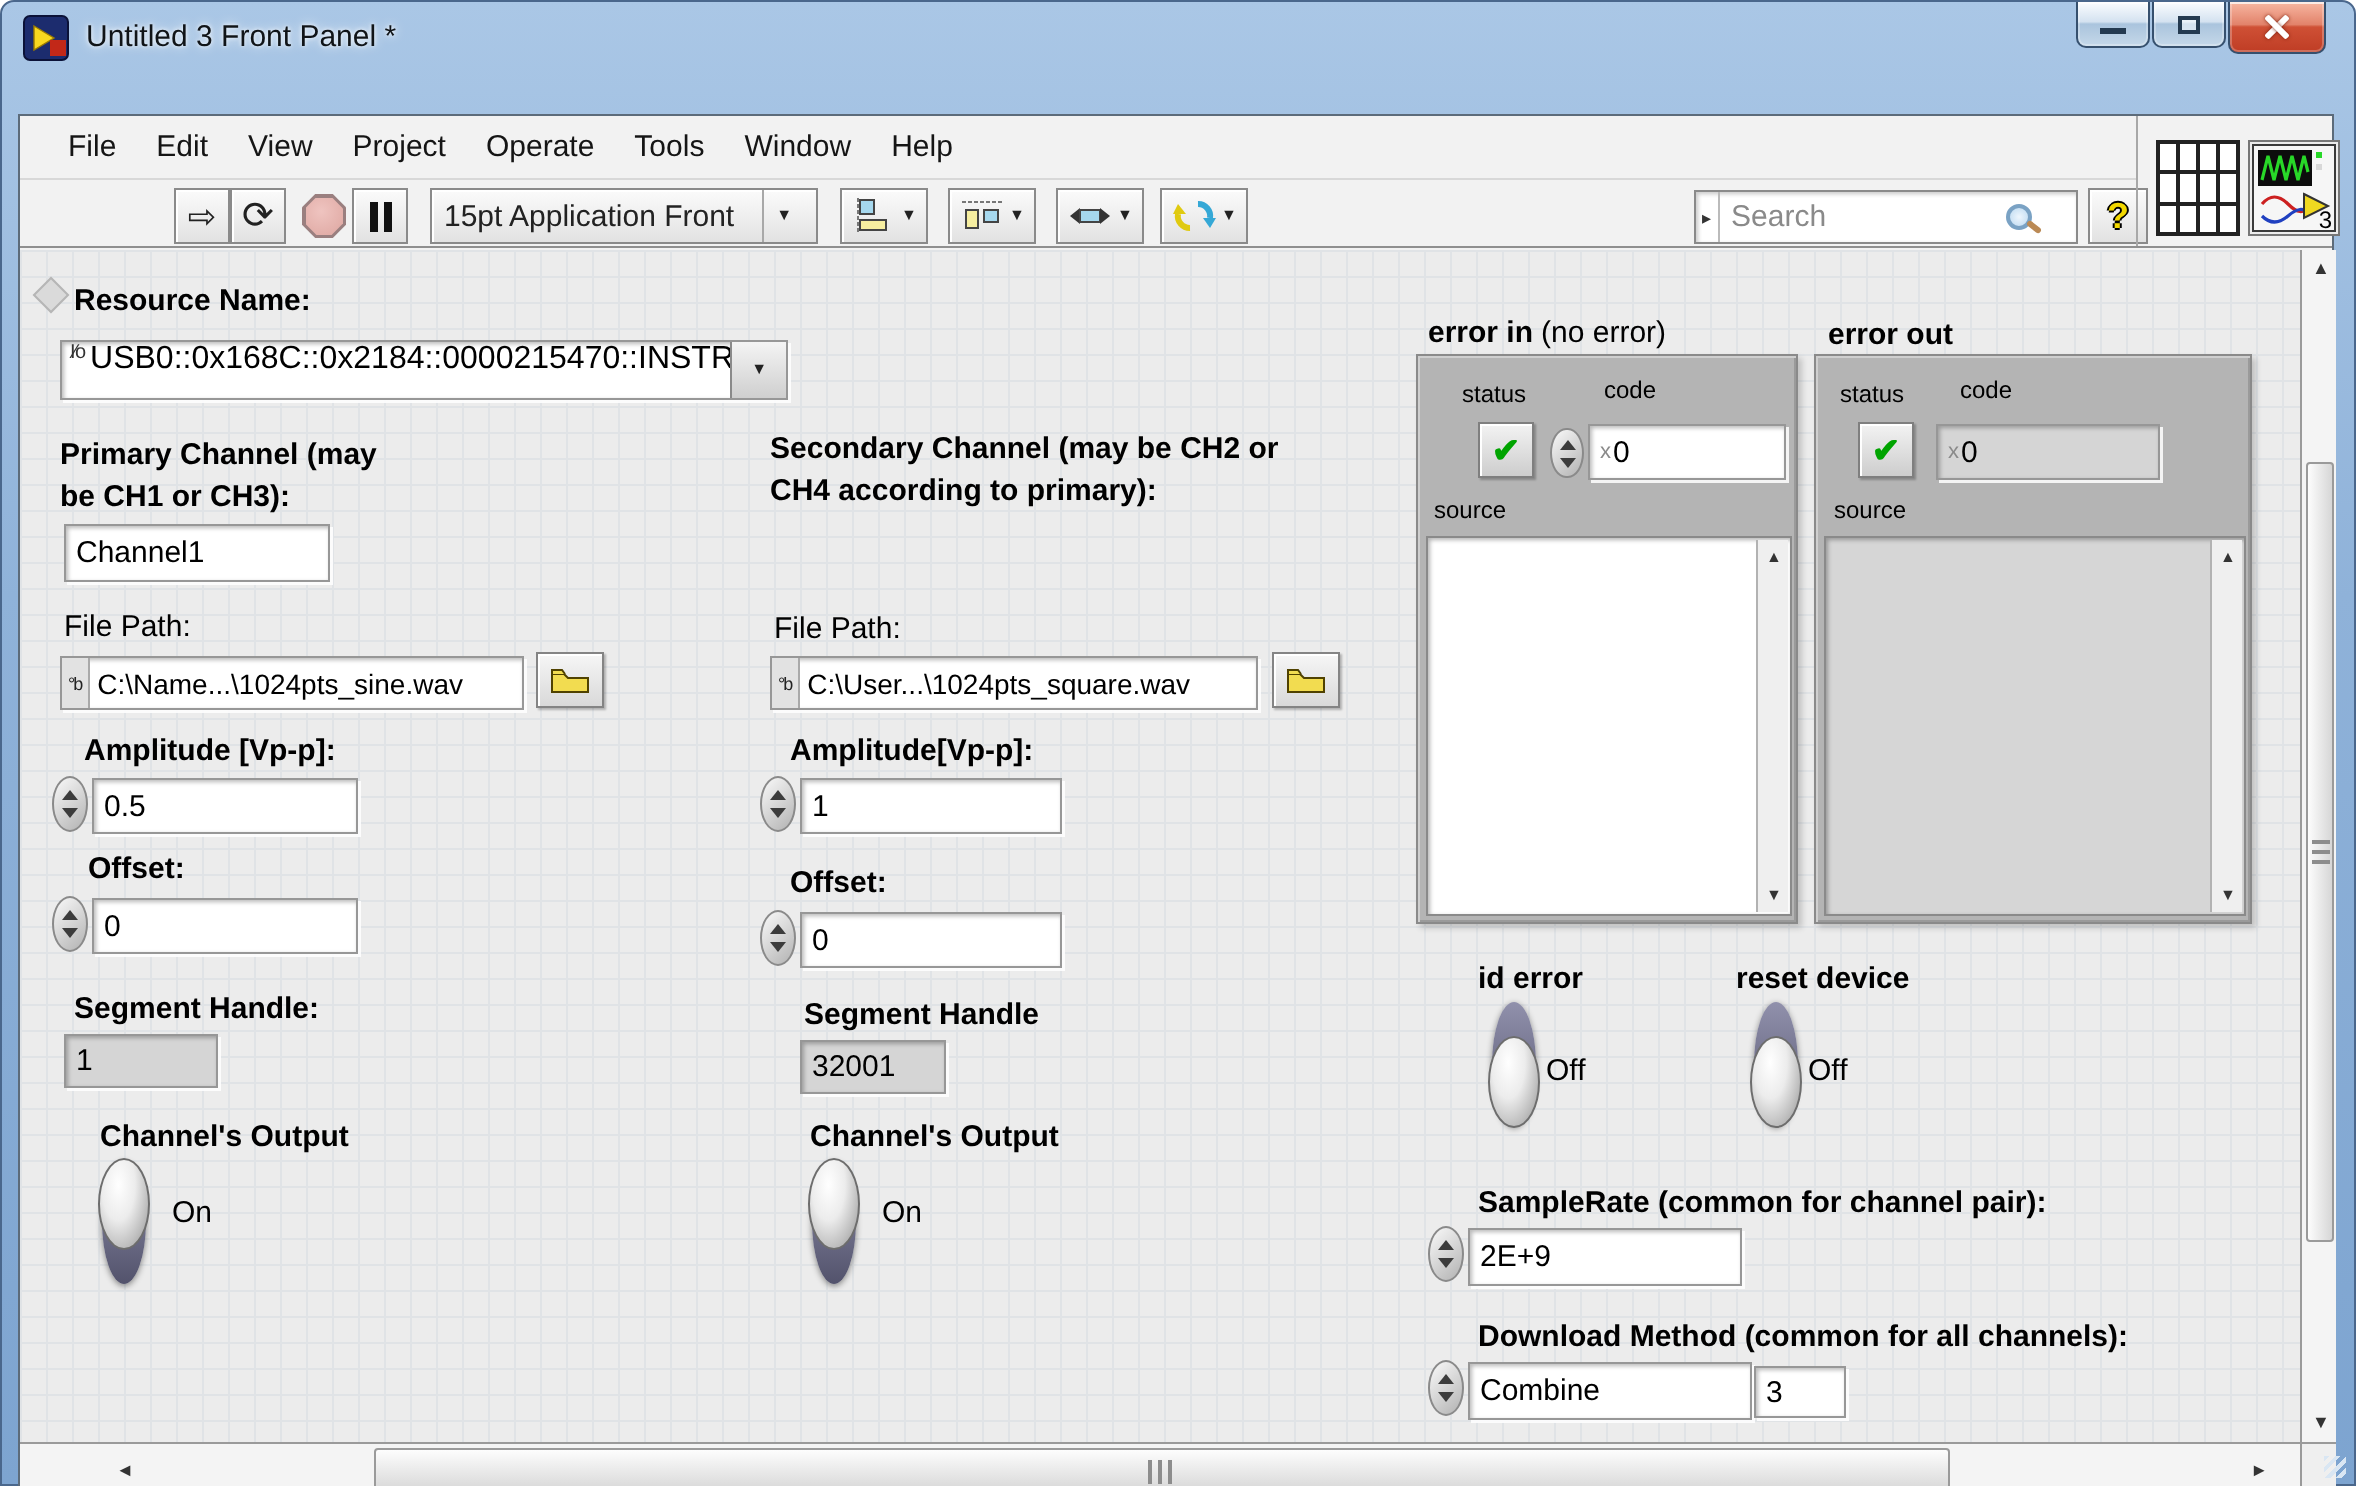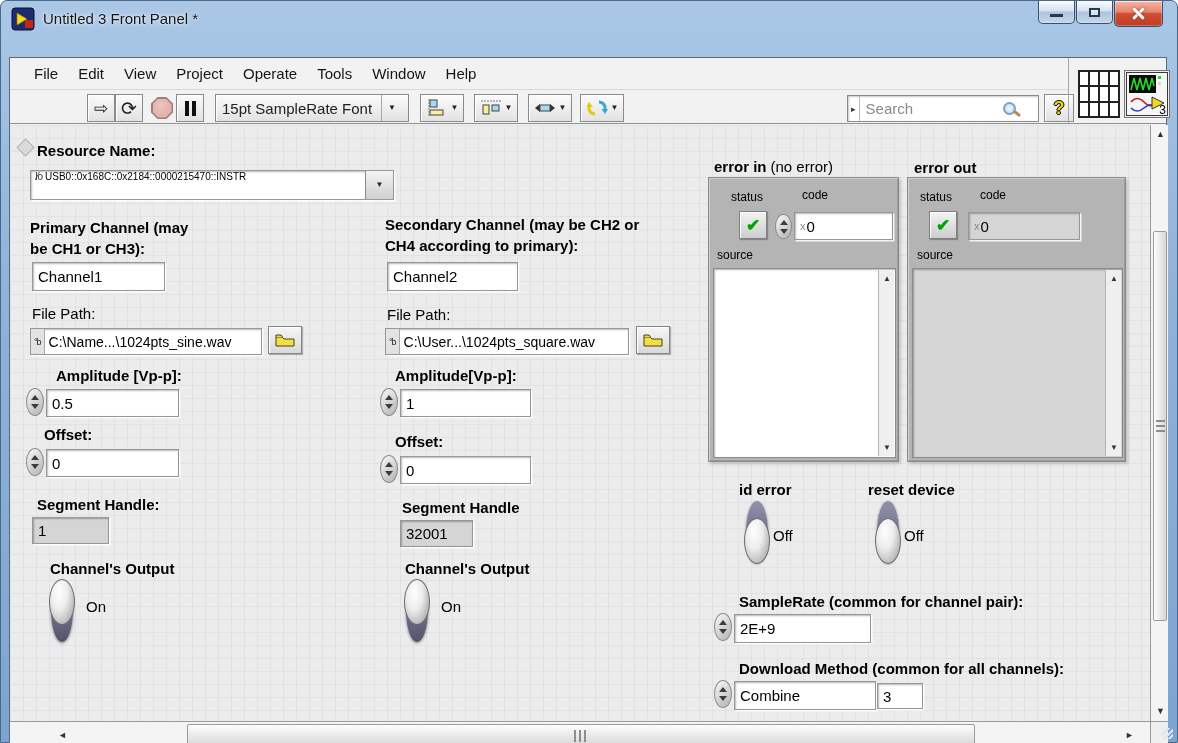--- a/index.html
+++ b/index.html
@@ -53,21 +53,21 @@
   .lbl.reg { font-weight:normal; }
   .field { position:absolute; background:#fff; border:1px solid #979797; box-shadow:inset 1px 1px 2px rgba(0,0,0,.28), 1.5px 1.5px 0 rgba(255,255,255,.85); font-size:15px; color:#000; display:flex; align-items:center; padding:0 5px; white-space:nowrap; overflow:hidden; }
   .field.gray { background:#d5d5d5; }
   .btn3d { position:absolute; background:linear-gradient(180deg,#f6f6f6,#d9d9d9); border:1px solid #848484; box-shadow:inset 1px 1px 0 #fff, 1px 1px 1px rgba(0,0,0,.25); display:flex; align-items:center; justify-content:center; }
   .spinner { position:absolute; width:18px; height:28px; border-radius:9px/14px; background:linear-gradient(135deg,#fafafa,#b2b2b2); border:1px solid #8a8a8a; display:flex; flex-direction:column; align-items:center; justify-content:center; gap:4px; }
   .spinner.sm { width:17px; height:25px; }
   .spinner .up { width:0; height:0; border-left:4px solid transparent; border-right:4px solid transparent; border-bottom:5px solid #3c3c3c; }
   .spinner .dn { width:0; height:0; border-left:4px solid transparent; border-right:4px solid transparent; border-top:5px solid #3c3c3c; }
   .resource-ctrl { position:absolute; left:20px; top:45px; width:364px; height:30px; display:flex; align-items:flex-start; background:#fff; border:1px solid #979797; box-shadow:inset 1px 1px 2px rgba(0,0,0,.28), 1.5px 1.5px 0 rgba(255,255,255,.85); }
   .io-glyph { font-size:10px; color:#333; padding:0 3px 0 4px; letter-spacing:-1px; }
-  .res-text { font-size:10px; color:#000; white-space:nowrap; overflow:hidden; }
+  .res-text { font-size:16px; color:#000; white-space:nowrap; overflow:hidden; }
   .res-btn { margin-left:auto; width:28px; align-self:stretch; background:linear-gradient(180deg,#f4f4f4,#cfcfcf); border-left:1px solid #8a8a8a; display:flex; align-items:center; justify-content:center; }
   .path-ctrl { position:absolute; height:27px; background:#fff; border:1px solid #979797; box-shadow:inset 1px 1px 2px rgba(0,0,0,.28), 1.5px 1.5px 0 rgba(255,255,255,.85); display:flex; align-items:center; overflow:hidden; }
   .path-glyph { font-size:9px; color:#222; background:#e2e2e2; border-right:1px solid #a9a9a9; align-self:stretch; display:flex; align-items:center; padding:0 3px; letter-spacing:-1px; }
   .path-text { font-size:14px; padding-left:4px; white-space:nowrap; }
   .toggle { position:absolute; width:28px; height:66px; }
   .t-base { position:absolute; left:3px; top:2px; width:22px; height:62px; border-radius:11px/31px; background:linear-gradient(180deg,#9191ac 0%,#53536c 100%); box-shadow:0 1px 3px rgba(0,0,0,.45); }
   .t-knob { position:absolute; left:1px; width:26px; height:46px; border-radius:13px/23px; background:radial-gradient(ellipse at 38% 28%, #ffffff 0%, #ececec 40%, #bdbdbd 72%, #8f8f8f 100%); border:1px solid #6d6d6d; }
   .toggle.on .t-knob { top:1px; } .toggle.off .t-knob { bottom:1px; }
   .cluster { position:absolute; background:#b4b4b4; border:1px solid #8a8a8a; box-shadow:inset 1px 1px 0 #cfcfcf, inset -1px -1px 0 #9a9a9a, 2px 2px 3px rgba(0,0,0,.18); }
   .clbl { position:absolute; font-size:12px; color:#000; white-space:nowrap; }
@@ -146,21 +146,21 @@
           </div>
       </div>
       <div class="tb-btn" style="left:166px;width:28px">
           <div class="pausebars">
             <i></i>
             <i></i>
           </div>
         </div>
 
       <div class="tb-btn fontsel" style="left:205px;width:194px">
-        <span>15pt SampleRate Font</span>
+        <span>15pt Application Front</span>
         <span class="ddwrap">
             <span class="dd">▼</span>
           </span>
       </div>
 
       <div class="tb-btn" style="left:410px;width:44px;gap:3px">
         <svg width="22" height="18">
           <line x1="3" y1="0" x2="3" y2="18" stroke="#777" stroke-dasharray="2,1"></line>
           <rect x="4" y="1" width="7" height="7" fill="#a6d8ee" stroke="#444"></rect>
           <rect x="4" y="11" width="13" height="5" fill="#f6eea0" stroke="#444"></rect>
@@ -251,21 +251,21 @@
         <span class="path-glyph">°b</span>
         <span class="path-text">C:\Name...\1024pts_sine.wav</span>
       </div>
       <div class="btn3d" style="left:258px;top:201px;width:34px;height:28px">
         <svg width="20" height="14">
           <path d="M1 4 h6 l2 2 h10 v7 h-18 z" fill="#f2dc50" stroke="#504200"></path>
           <path d="M1 4 v-2 h5 l1.5 2" fill="#f2dc50" stroke="#504200"></path>
         </svg>
       </div>
 
-      <span class="lbl" style="left:46px;top:242px">Amplitude [Vp-p]:</span>
+      <span class="lbl" style="left:32px;top:242px">Amplitude [Vp-p]:</span>
       <div class="spinner" style="left:16px;top:263px">
           <span class="up"></span>
           <span class="dn"></span>
         </div>
       <div class="field" style="left:36px;top:264px;width:133px;height:28px">0.5</div>
 
       <span class="lbl" style="left:34px;top:301px">Offset:</span>
       <div class="spinner" style="left:16px;top:323px">
           <span class="up"></span>
           <span class="dn"></span>
@@ -277,21 +277,20 @@
 
       <span class="lbl" style="left:40px;top:435px">Channel's Output</span>
       <div class="toggle on" style="left:38px;top:453px">
         <div class="t-base"></div>
         <div class="t-knob"></div>
       </div>
       <span class="lbl reg" style="left:76px;top:473px">On</span>
 
       <span class="lbl" style="left:375px;top:91px">Secondary Channel (may be CH2 or</span>
       <span class="lbl" style="left:375px;top:112px">CH4 according to primary):</span>
-      <div class="field" style="left:377px;top:137px;width:131px;height:29px">Channel2</div>
 
       <span class="lbl reg" style="left:377px;top:181px">File Path:</span>
       <div class="path-ctrl" style="left:375px;top:203px;width:244px">
         <span class="path-glyph">°b</span>
         <span class="path-text">C:\User...\1024pts_square.wav</span>
       </div>
       <div class="btn3d" style="left:626px;top:201px;width:34px;height:28px">
         <svg width="20" height="14">
           <path d="M1 4 h6 l2 2 h10 v7 h-18 z" fill="#f2dc50" stroke="#504200"></path>
           <path d="M1 4 v-2 h5 l1.5 2" fill="#f2dc50" stroke="#504200"></path>

